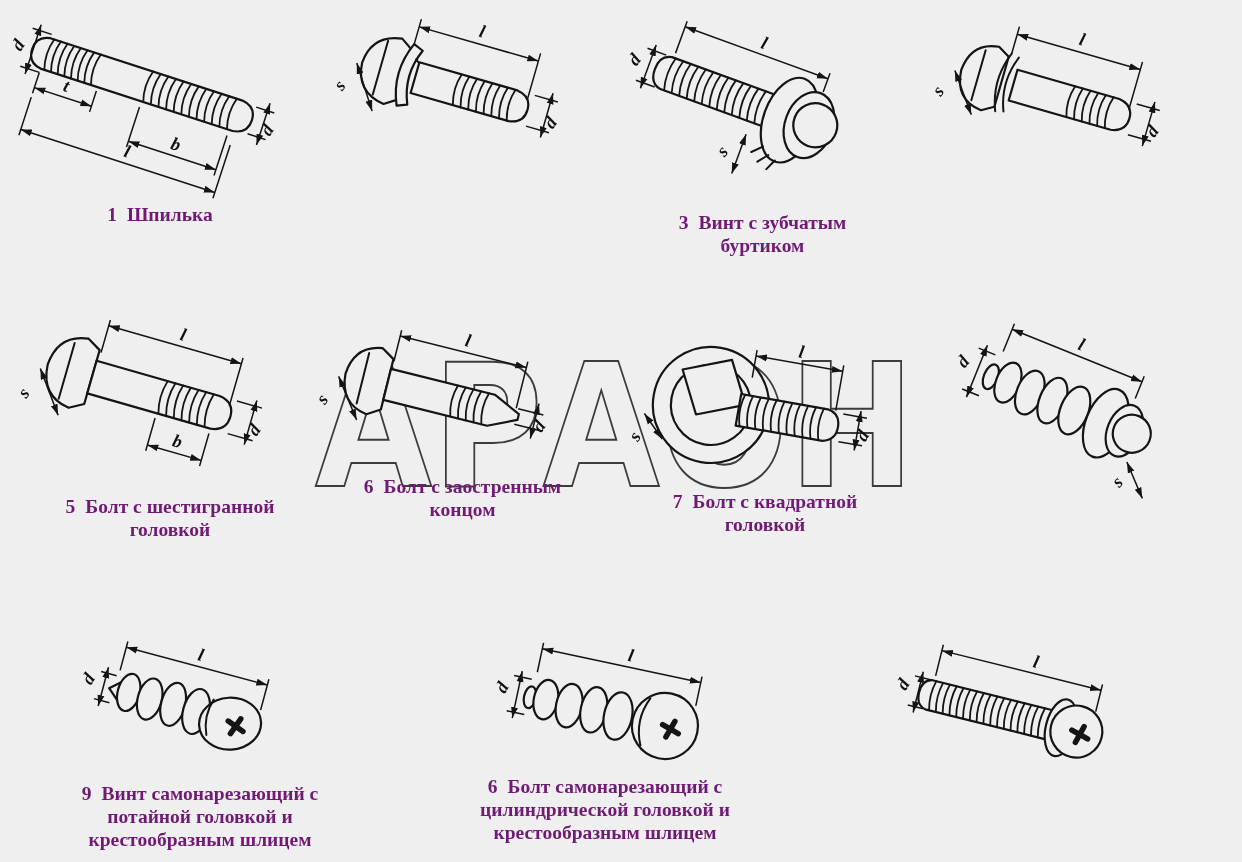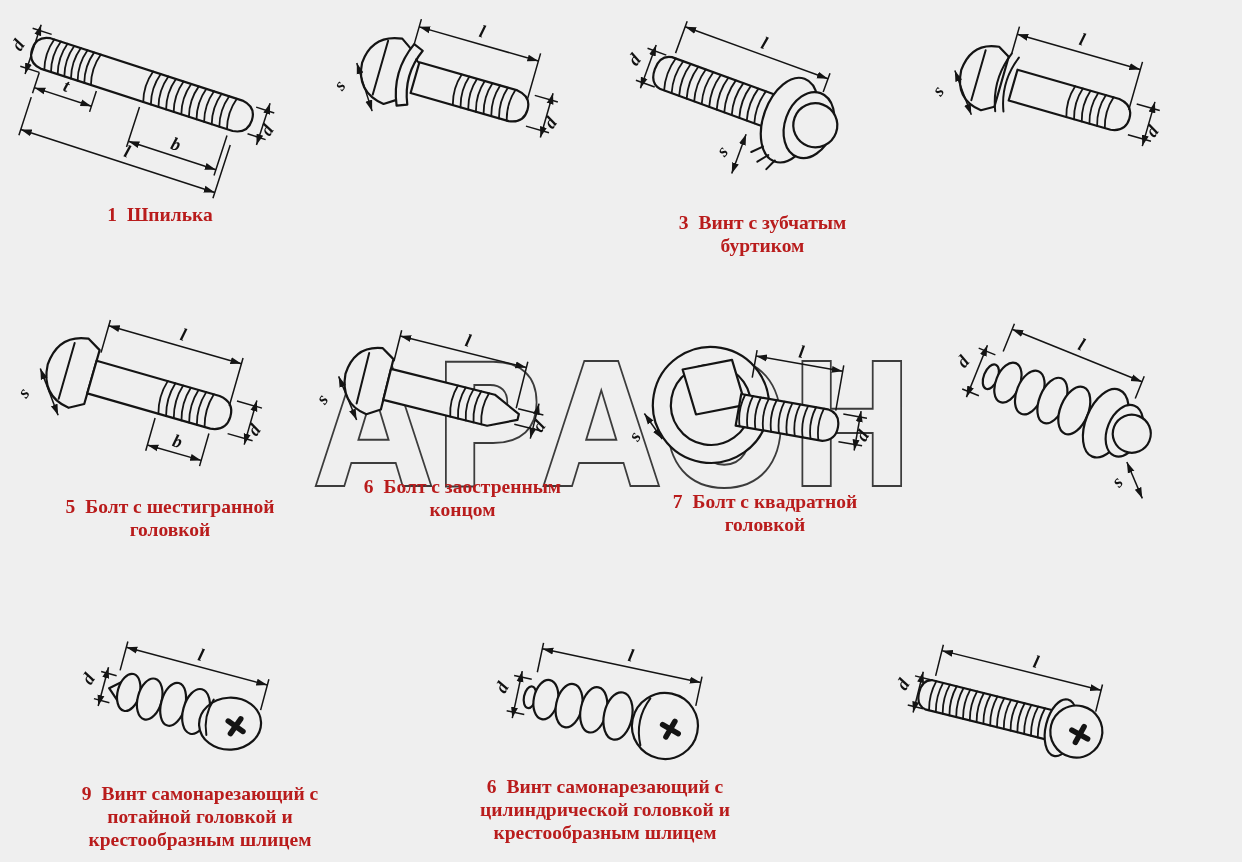--- a/index.html
+++ b/index.html
@@ -7,21 +7,21 @@
          font-family:"Liberation Serif",serif;}
   svg.art{position:absolute;left:0;top:0;}
   .fb{fill:#efefef;stroke:#141414;stroke-width:2.2;stroke-linejoin:round;}
   .ln{fill:none;stroke:#141414;stroke-width:2;stroke-linecap:round;}
   .th{fill:none;stroke:#141414;stroke-width:1.8;stroke-linecap:round;}
   .dm{fill:none;stroke:#141414;stroke-width:1.5;}
   text.dl{font-family:"Liberation Serif",serif;font-style:italic;font-weight:bold;
           font-size:18px;fill:#111;text-anchor:middle;}
   .wm{fill:none;stroke:#3c3c3c;stroke-width:2;font-family:"DejaVu Sans",sans-serif;
       font-weight:bold;font-size:172px;}
-  .cap{position:absolute;text-align:center;color:#b91c1c;font-weight:bold;
+  .cap{position:absolute;text-align:center;color:#701a75;font-weight:bold;
        font-size:19.5px;line-height:23px;}
   .cap .num{margin-right:10px;}
   .cap .nm{white-space:pre-line;}
 </style>
 </head>
 <body>
 
 <div class="stage">
 
 <svg class="art" width="1242" height="862" viewBox="0 0 1242 862">
@@ -232,17 +232,17 @@
 буртиком</span></div>
 <div class="cap" style="left:45px;top:495px;width:250px"><span class="num">5</span><span class="nm">Болт с шестигранной
 головкой</span></div>
 <div class="cap" style="left:340px;top:475px;width:245px"><span class="num">6</span><span class="nm">Болт с заостренным
 концом</span></div>
 <div class="cap" style="left:645px;top:490px;width:240px"><span class="num">7</span><span class="nm">Болт с квадратной
 головкой</span></div>
 <div class="cap" style="left:40px;top:782px;width:320px"><span class="num">9</span><span class="nm">Винт самонарезающий с
 потайной головкой и
 крестообразным шлицем</span></div>
-<div class="cap" style="left:450px;top:775px;width:310px"><span class="num">6</span><span class="nm">Винт самонарезающий с
+<div class="cap" style="left:450px;top:775px;width:310px"><span class="num">6</span><span class="nm">Болт самонарезающий с
 цилиндрической головкой и
 крестообразным шлицем</span></div>
 
 </div>
 
 </body></html>

